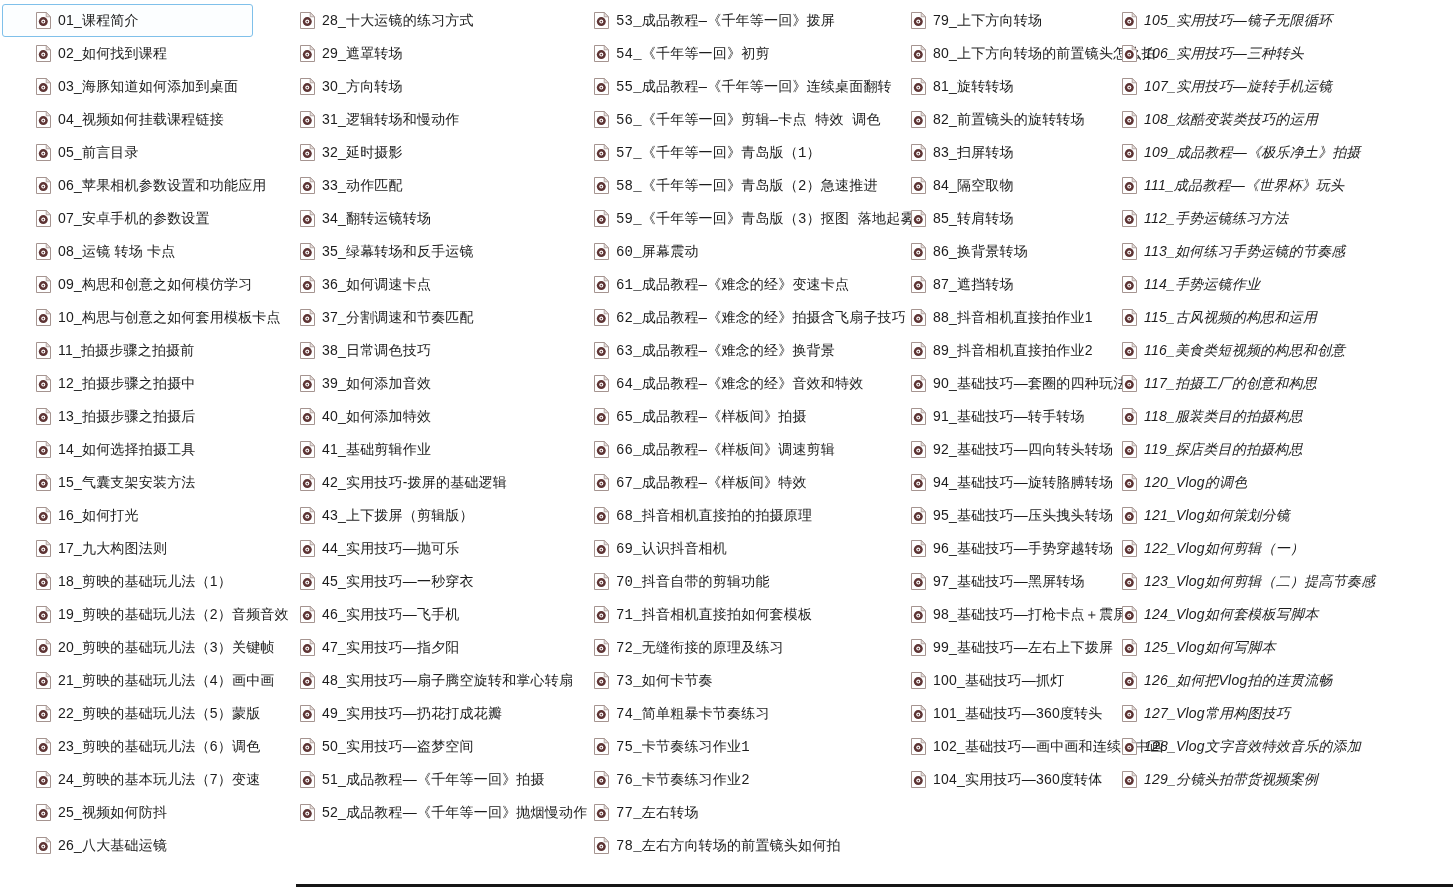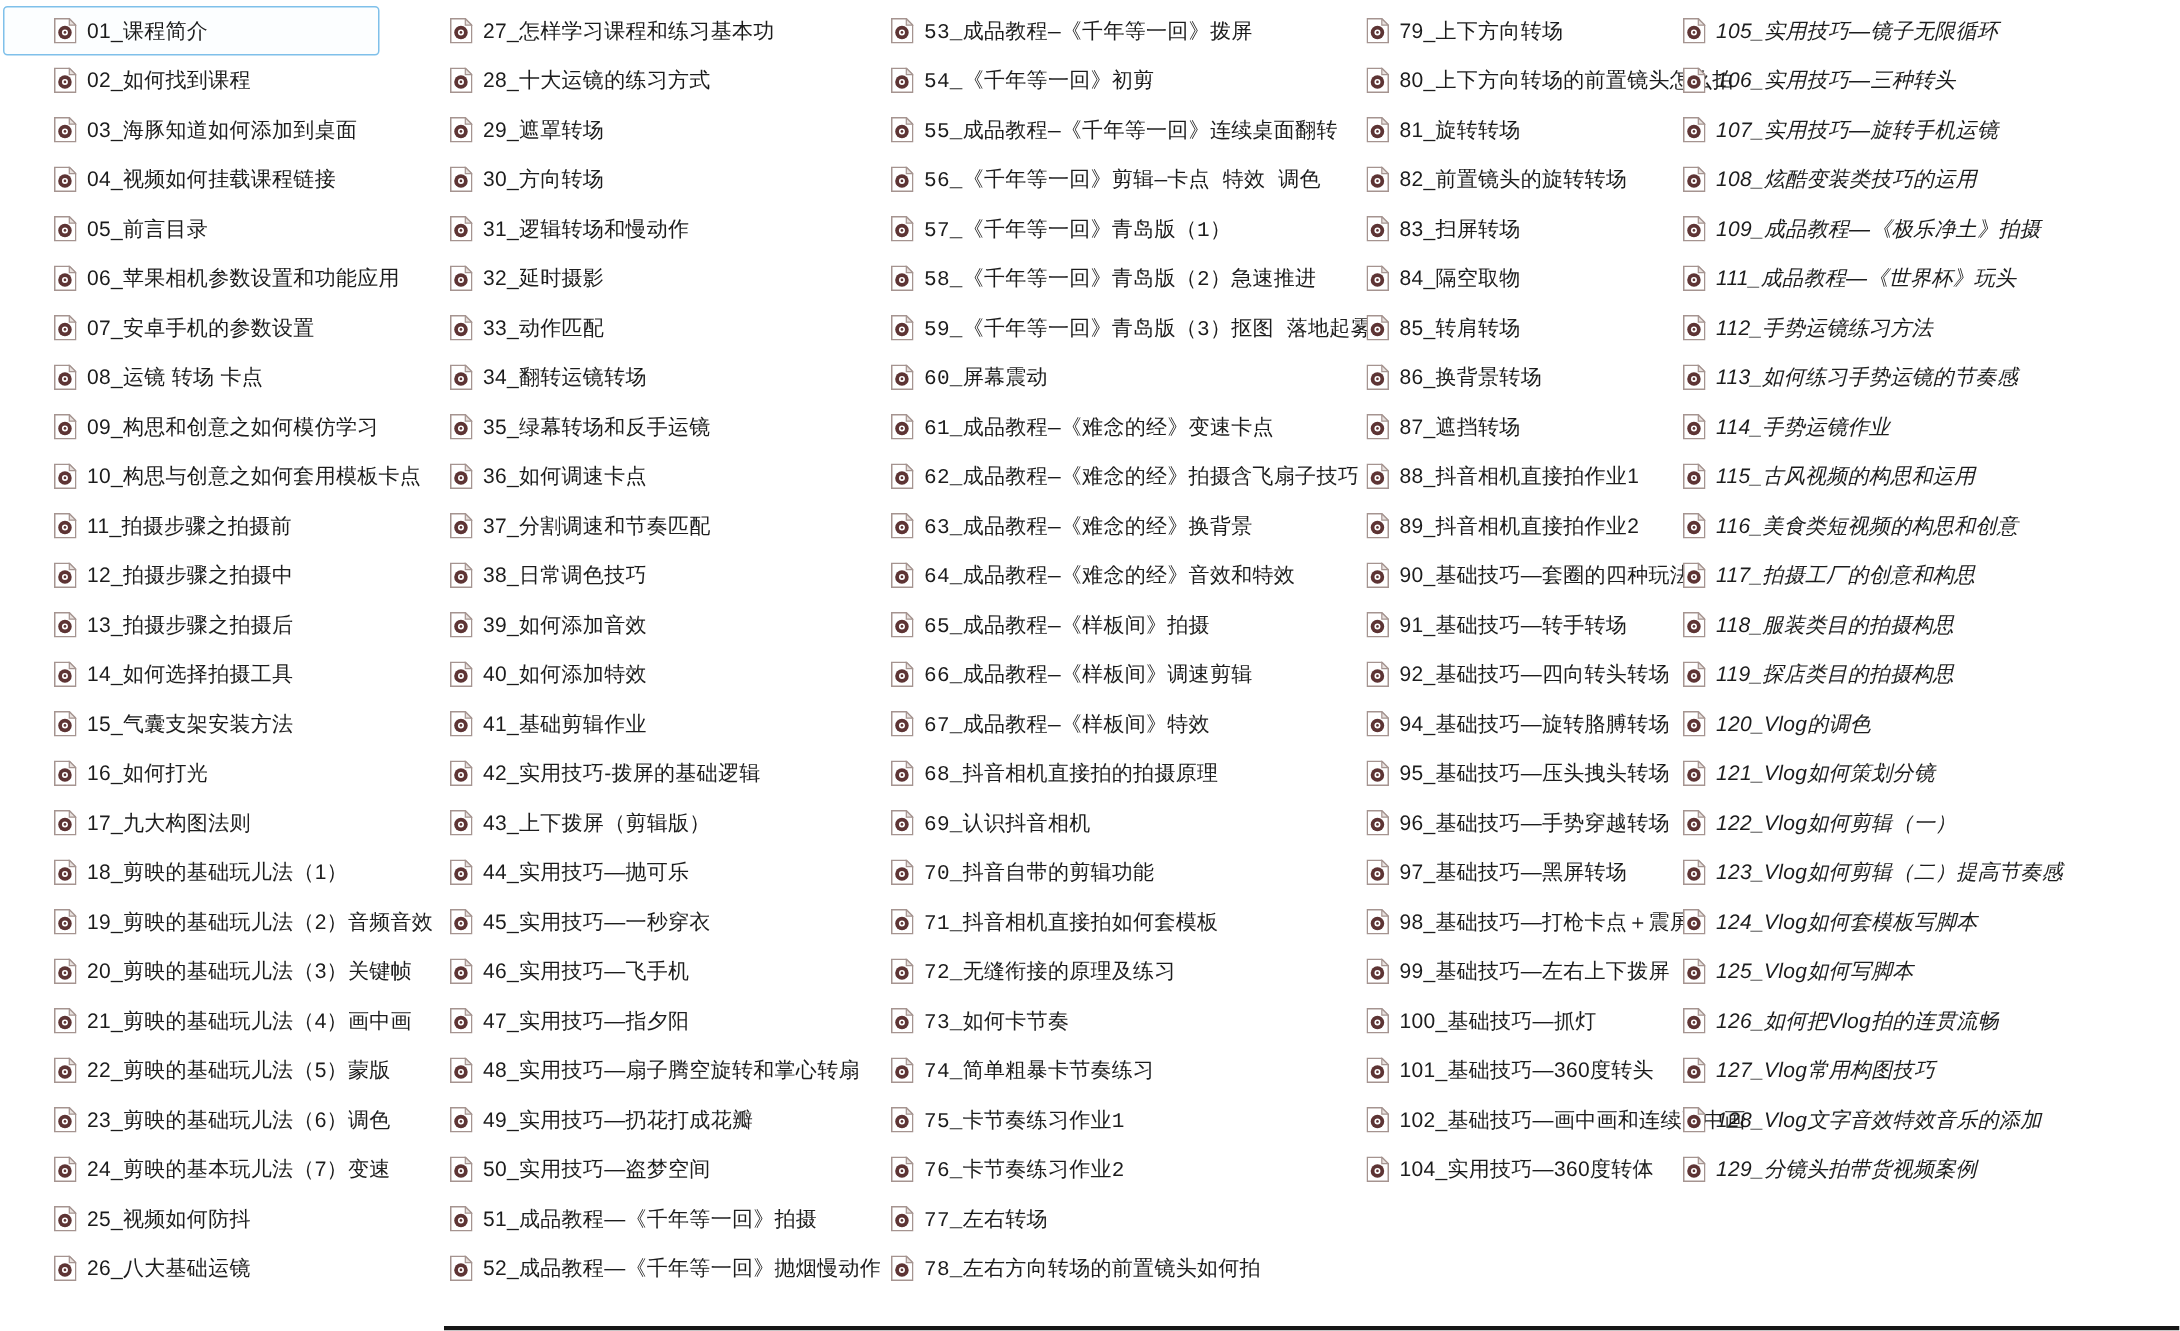--- a/index.html
+++ b/index.html
@@ -307,30 +307,20 @@
     </div>
   <div class="col col2">
       <div class="item">
         <span class="icon"><svg width="15" height="17" viewBox="0 0 15 17">
             <path d="M0.5 0.5 H10.2 L14.5 4.8 V16.5 H0.5 Z" fill="#ffffff" stroke="#a59490" stroke-width="1"></path>
             <path d="M10.2 0.5 V4.8 H14.5 Z" fill="#e9e2df" stroke="#a59490" stroke-width="0.8"></path>
             <circle cx="7.3" cy="9.6" r="4.5" fill="#5d3434"></circle>
             <circle cx="7.3" cy="9.6" r="2.0" fill="#ffffff"></circle>
             <circle cx="7.3" cy="9.6" r="0.9" fill="#5d3434"></circle>
           </svg></span>
-        <span class="label">27_怎样学习课程和练习基本功</span>
-      </div>
-      <div class="item">
-        <span class="icon"><svg width="15" height="17" viewBox="0 0 15 17">
-            <path d="M0.5 0.5 H10.2 L14.5 4.8 V16.5 H0.5 Z" fill="#ffffff" stroke="#a59490" stroke-width="1"></path>
-            <path d="M10.2 0.5 V4.8 H14.5 Z" fill="#e9e2df" stroke="#a59490" stroke-width="0.8"></path>
-            <circle cx="7.3" cy="9.6" r="4.5" fill="#5d3434"></circle>
-            <circle cx="7.3" cy="9.6" r="2.0" fill="#ffffff"></circle>
-            <circle cx="7.3" cy="9.6" r="0.9" fill="#5d3434"></circle>
-          </svg></span>
         <span class="label">28_十大运镜的练习方式</span>
       </div>
       <div class="item">
         <span class="icon"><svg width="15" height="17" viewBox="0 0 15 17">
             <path d="M0.5 0.5 H10.2 L14.5 4.8 V16.5 H0.5 Z" fill="#ffffff" stroke="#a59490" stroke-width="1"></path>
             <path d="M10.2 0.5 V4.8 H14.5 Z" fill="#e9e2df" stroke="#a59490" stroke-width="0.8"></path>
             <circle cx="7.3" cy="9.6" r="4.5" fill="#5d3434"></circle>
             <circle cx="7.3" cy="9.6" r="2.0" fill="#ffffff"></circle>
             <circle cx="7.3" cy="9.6" r="0.9" fill="#5d3434"></circle>
           </svg></span>

